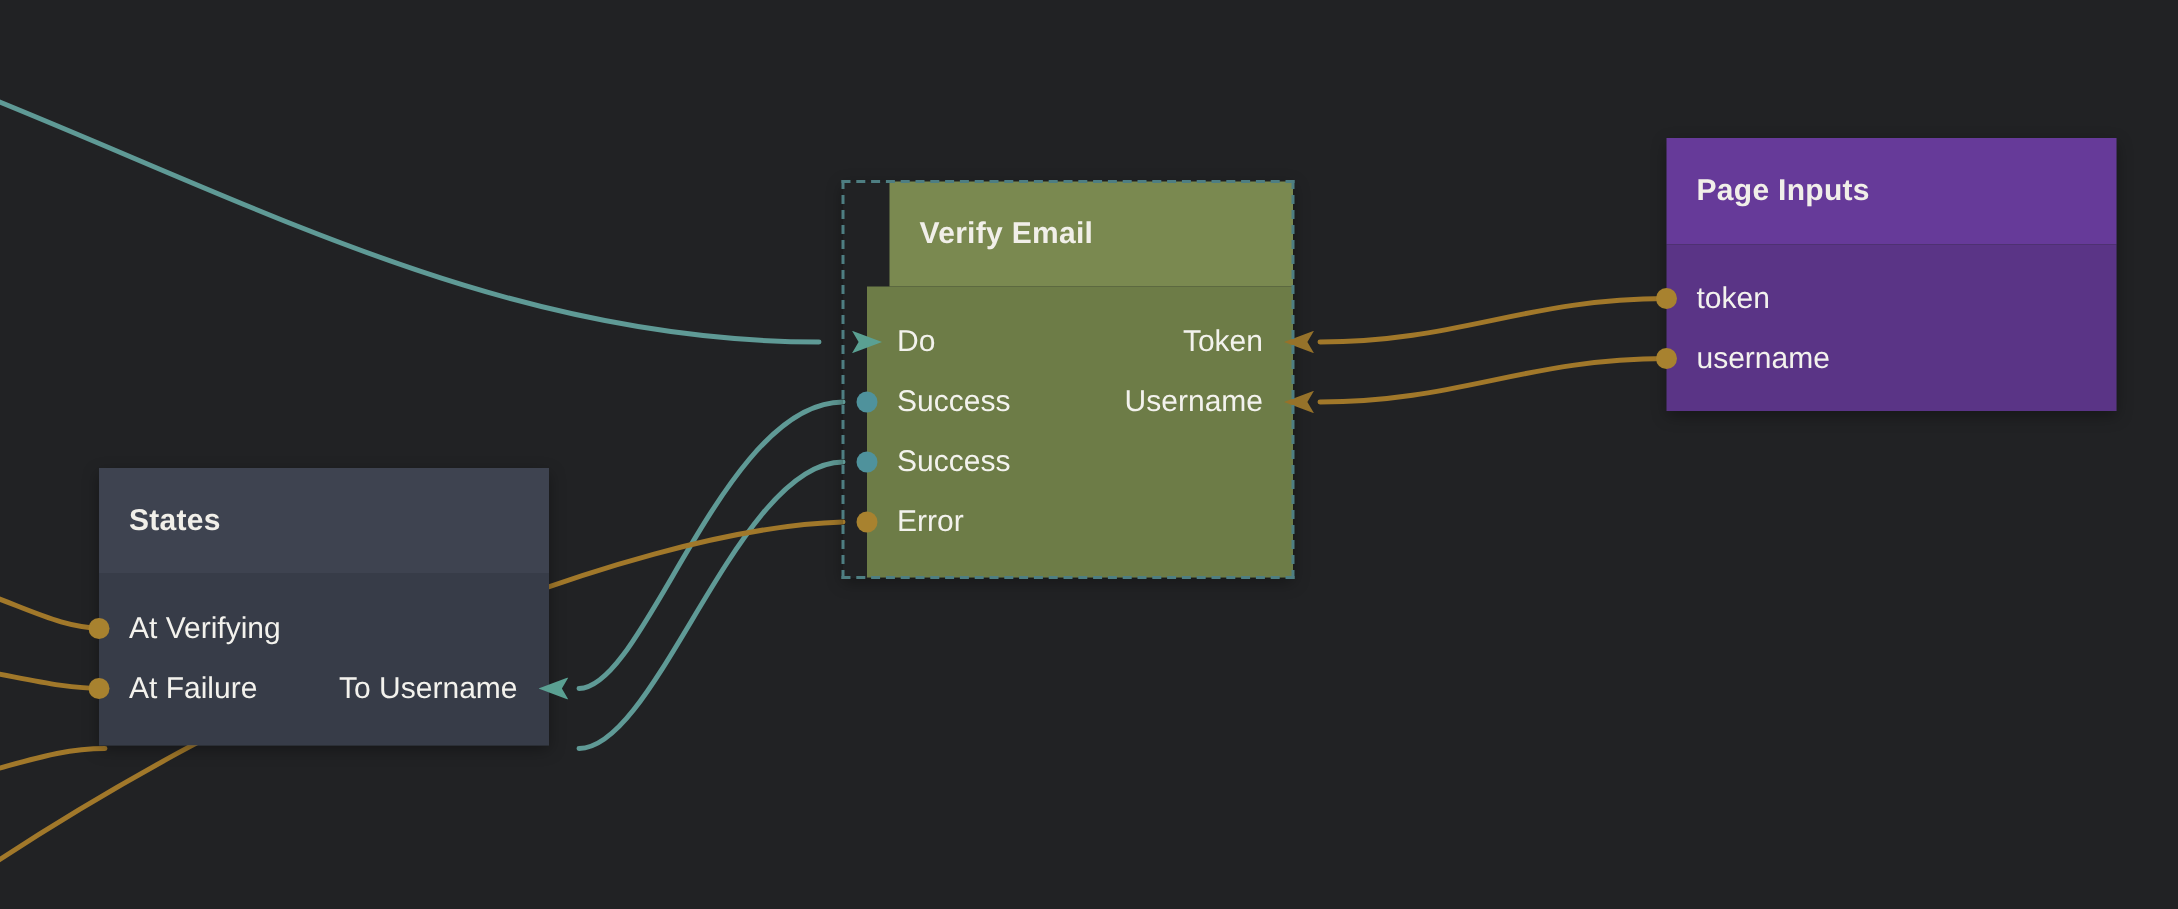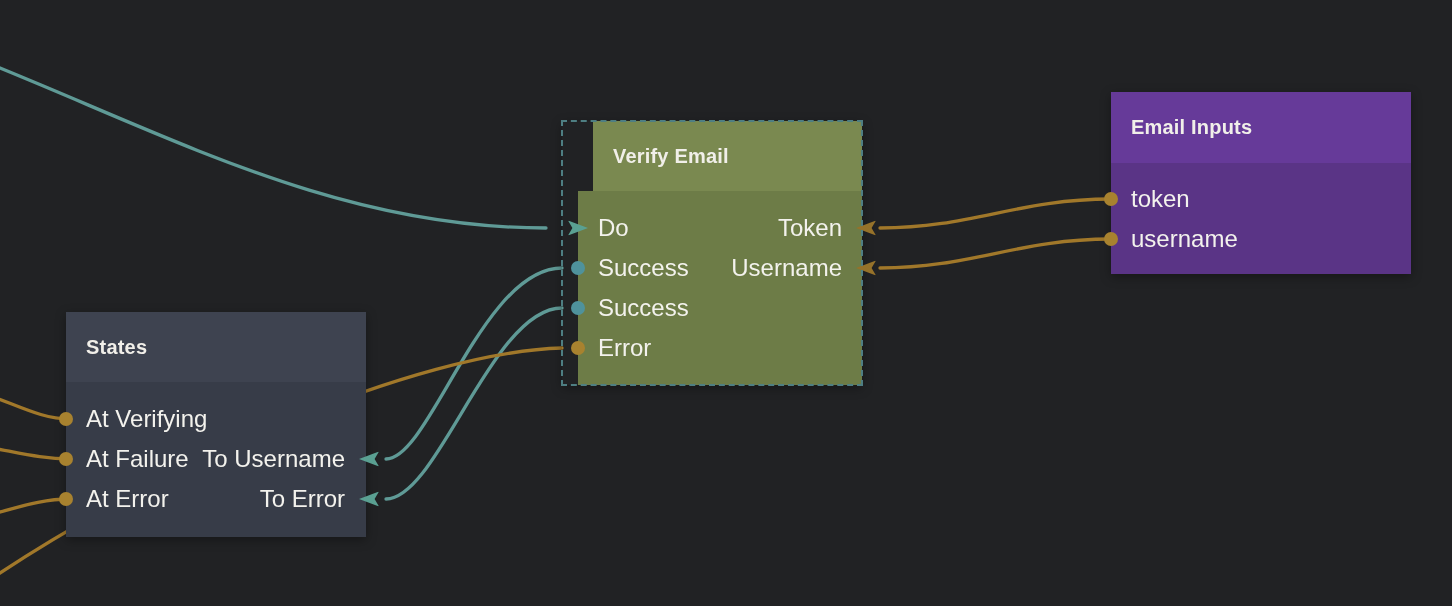--- a/index.html
+++ b/index.html
@@ -37,21 +37,21 @@
   .node-header {
     height:70px; display:flex; align-items:center; padding:0 20px;
     color: var(--title_text); font-size:20px; font-weight:600; letter-spacing:0.2px;
   }
   .node-body { position:relative; }
   .port-row {
     position:relative; height:40px; display:flex; align-items:center;
     justify-content:space-between; padding:0 20px;
   }
   .plabel {
-    color: var(--label_text); font-size:24px; font-weight:400; white-space:nowrap;
+    color: var(--label_text); font-size:20px; font-weight:400; white-space:nowrap;
   }
   .dot {
     position:absolute; width:14px; height:14px; border-radius:50%;
     top:50%; transform:translateY(-50%); z-index:3;
   }
   .dot.left { left:-7px; }
   .dot.teal { background: var(--dot_teal); }
   .dot.orange { background: var(--dot_orange); }
   .arr {
     position:absolute; width:20px; height:15px; top:50%; transform:translateY(-50%); z-index:3;
@@ -118,21 +118,21 @@
       </div>
       <div class="port-row">
         <span class="dot left orange"></span>
         <span class="plabel">Error</span>
       </div>
     </div>
   </div>
 
   <div class="node page-inputs">
     <div class="node-header">
-      <span>Email Inputs</span>
+      <span>Page Inputs</span>
     </div>
     <div class="node-body">
       <div class="port-row">
         <span class="dot left orange"></span>
         <span class="plabel">token</span>
       </div>
       <div class="port-row">
         <span class="dot left orange"></span>
         <span class="plabel">username</span>
       </div>
@@ -147,22 +147,16 @@
       <div class="port-row">
         <span class="dot left orange"></span>
         <span class="plabel">At Verifying</span>
       </div>
       <div class="port-row">
         <span class="dot left orange"></span>
         <span class="plabel">At Failure</span>
         <span class="plabel">To Username</span>
         <span class="arr point-left teal"></span>
       </div>
-      <div class="port-row">
-        <span class="dot left orange"></span>
-        <span class="plabel">At Error</span>
-        <span class="plabel">To Error</span>
-        <span class="arr point-left teal"></span>
-      </div>
     </div>
   </div>
 
 </div>
 
 </body></html>

